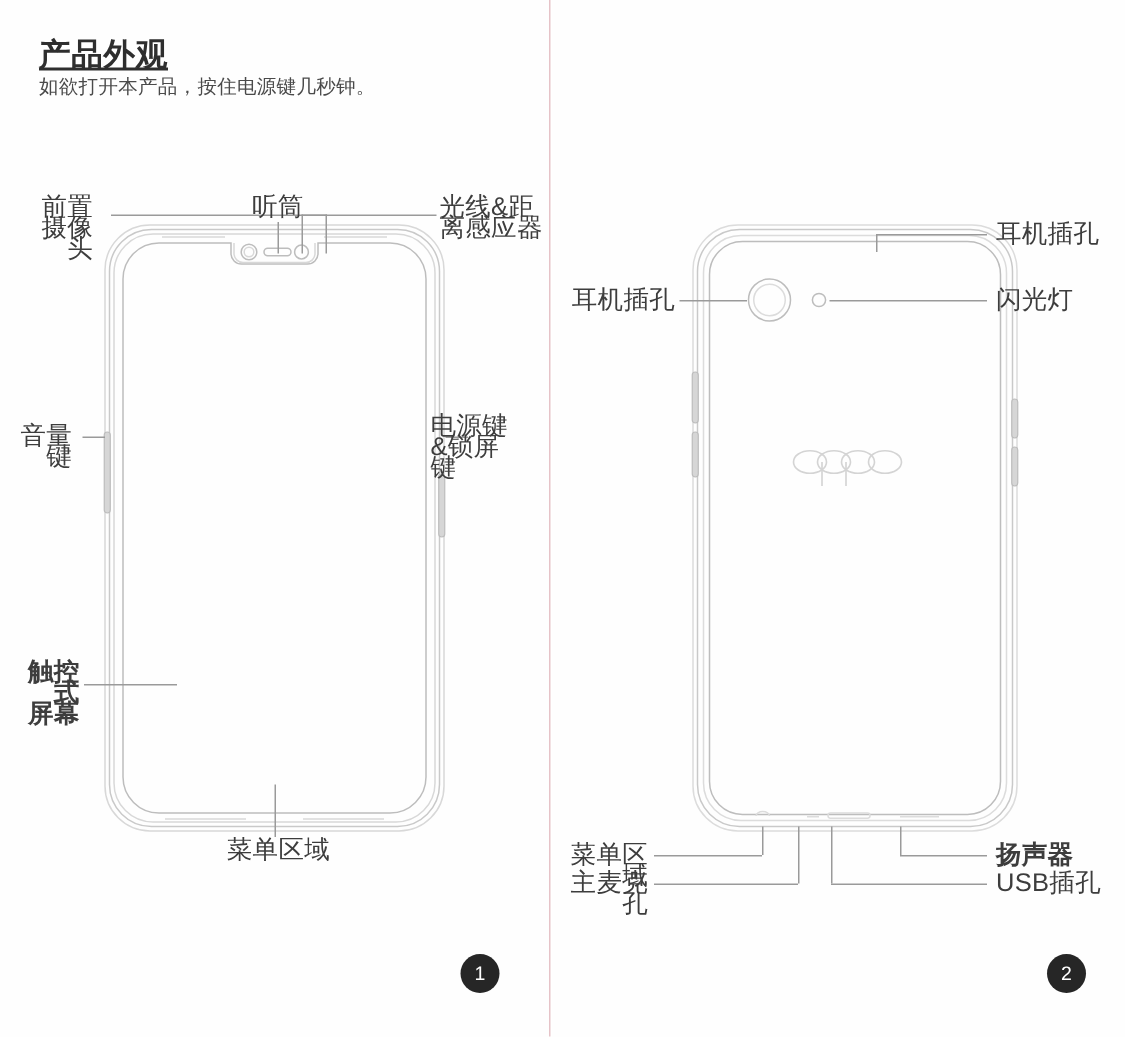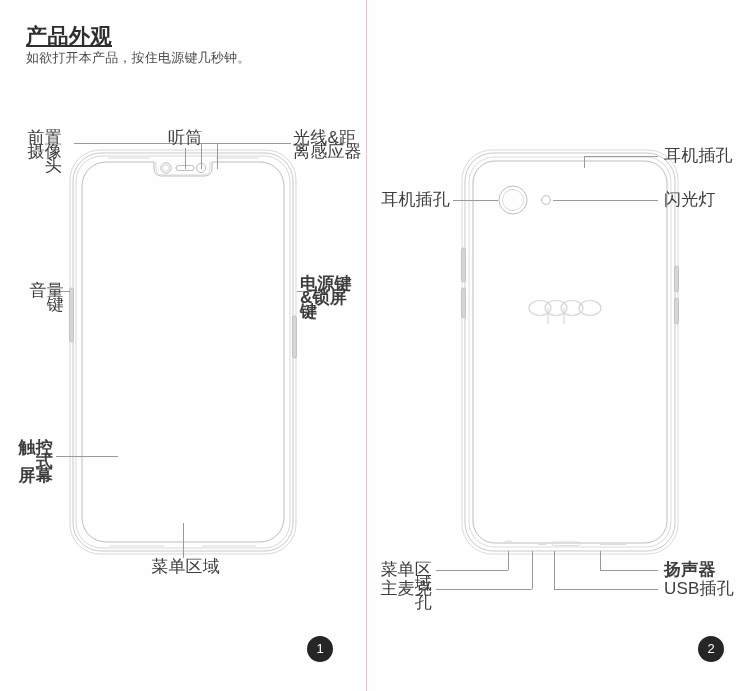--- a/index.html
+++ b/index.html
@@ -174,23 +174,23 @@
   <div class="lead-v" style="left:183px; top:523px; height:35px;"></div>
 
   <div class="label right-align" style="left:16px; top:131px; width:46px;">前置
 摄像头</div>
 
   <div class="label" style="left:168px; top:131px; width:40px;">听筒</div>
 
   <div class="label" style="left:293px; top:131px; width:70px;">光线&amp;距
 离感应器</div>
 
-  <div class="label right-align" style="left:20px; top:284px; width:44px;">音量键</div>
-
-  <div class="label" style="left:300px; top:277px; width:62px;font-weight:bold;">电源键
+  <div class="label right-align" style="left:4px; top:284px; width:44px;">音量键</div>
+
+  <div class="label" style="left:287px; top:277px; width:62px;">电源键
 &amp;锁屏键</div>
 
   <div class="label right-align" style="left:8px; top:441px; width:45px;font-weight:bold;">触控式
 屏幕</div>
 
   <div class="label" style="left:148px; top:560px; width:72px; text-align:right;">菜单区域</div>
 
   <div class="page-number" style="left:307px; top:636px;">1</div>
 </div>
 

